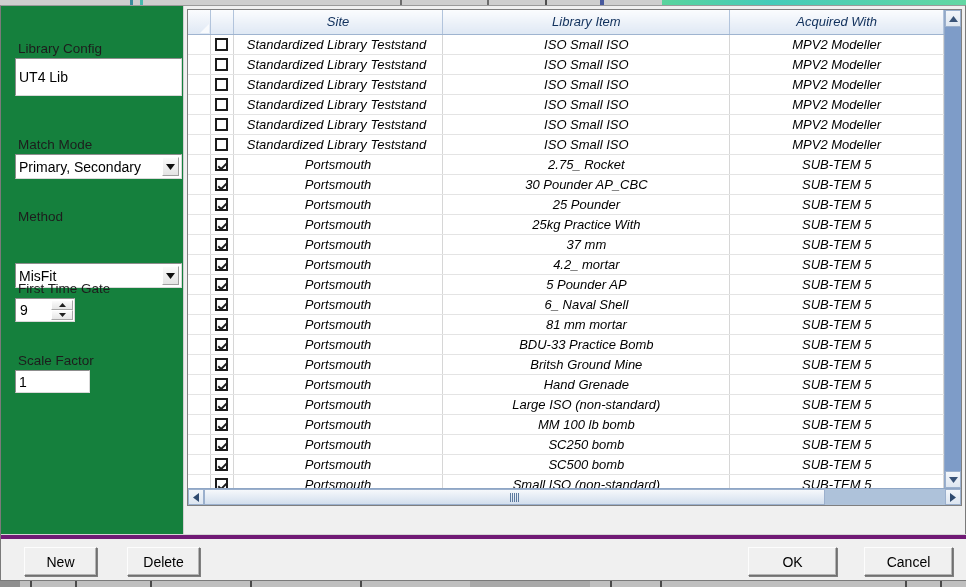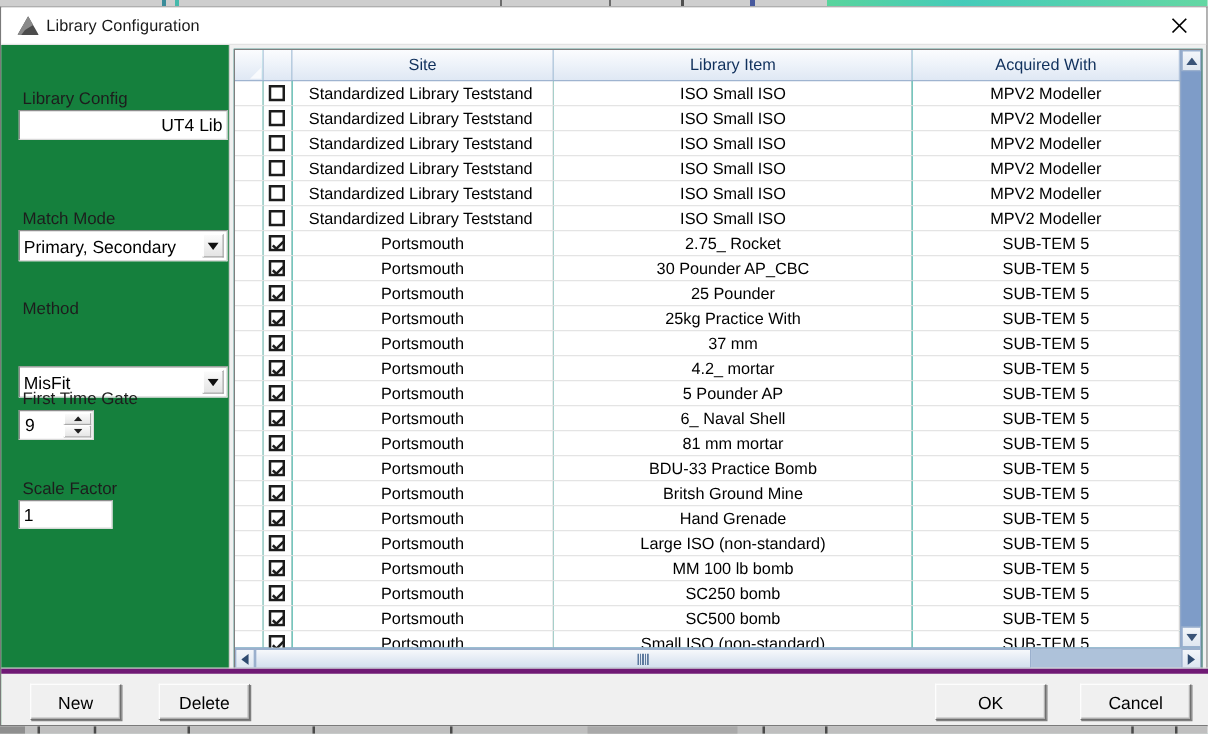--- a/index.html
+++ b/index.html
@@ -135,23 +135,24 @@
     background: linear-gradient(#fbfbfb,#e6e6e6);
     border:1px solid #a8a8a8; border-top-color:#fff; border-left-color:#fff;
     display:flex; align-items:center; justify-content:center;
   }
 
   
   .grid-outer {
     position: absolute;
     left: 186px; top: 3px; width: 775px; height: 497px;
     border: 1px solid #7f7f7f;
-    background: #14b8a6;
+    background: #be185d;
     display: flex; flex-direction: column;
     overflow: hidden;
+    font-style: italic;
   }
   .grid-scrollrow { flex: 1 1 auto; display: flex; min-height: 0; }
   .grid-main { flex: 1 1 auto; display:flex; flex-direction:column; min-width:0; overflow:hidden; }
 
   table.grid { border-collapse: collapse; table-layout: fixed; width: 100%; }
   table.grid th {
     height: 24px;
     font-size: 13px; font-weight: normal; color: #10305c;
     background: linear-gradient(#fbfcfe, #dfe8f4);
     border-right: 1px solid #b2c4dc;
@@ -274,42 +275,27 @@
     position:absolute; left:0; bottom:45px; width:966px; height:1px; background:#d5d5d5;
   }
 </style>
 </head>
 <body>
 
 <div class="bg-strip-top"></div>
 
 <div class="window">
 
-  <div class="titlebar">
-    <div class="app-icon">
-      <svg width="17" height="15" viewBox="0 0 17 15" aria-hidden="true">
-        <polygon points="8.5,0 17,15 0,15" fill="#4c4c4c"></polygon>
-        <polygon points="8.5,0 12.5,7 6,11 3,15 0,15" fill="#8a8a8a"></polygon>
-      </svg>
-    </div>
-    <div class="title-text">Library Configuration</div>
-    <div class="close-btn">
-      <svg width="13" height="13" viewBox="0 0 13 13" aria-hidden="true">
-        <line x1="1" y1="1" x2="12" y2="12" stroke="#000" stroke-width="1.4"></line>
-        <line x1="12" y1="1" x2="1" y2="12" stroke="#000" stroke-width="1.4"></line>
-      </svg>
-    </div>
-  </div>
 
   <div class="body">
 
     <div class="left-panel">
 
       <div class="field-label" style="left:17px; top:35px;">Library Config</div>
-      <div class="txtbox" style="left:14px; top:52px; width:167px; height:24px;justify-content:flex-end;">
+      <div class="txtbox" style="left:14px; top:52px; width:167px; height:38px;">
         <span>UT4 Lib</span>
       </div>
 
       <div class="field-label" style="left:17px; top:131px;">Match Mode</div>
       <div class="combo" style="left:14px; top:148px; width:167px; height:25px;">
         <span class="val">Primary, Secondary</span>
         <span class="arrowbtn">
           <svg width="9" height="6" viewBox="0 0 9 6" aria-hidden="true">
             <polygon points="0,0 9,0 4.5,6" fill="#101010"></polygon>
           </svg>

